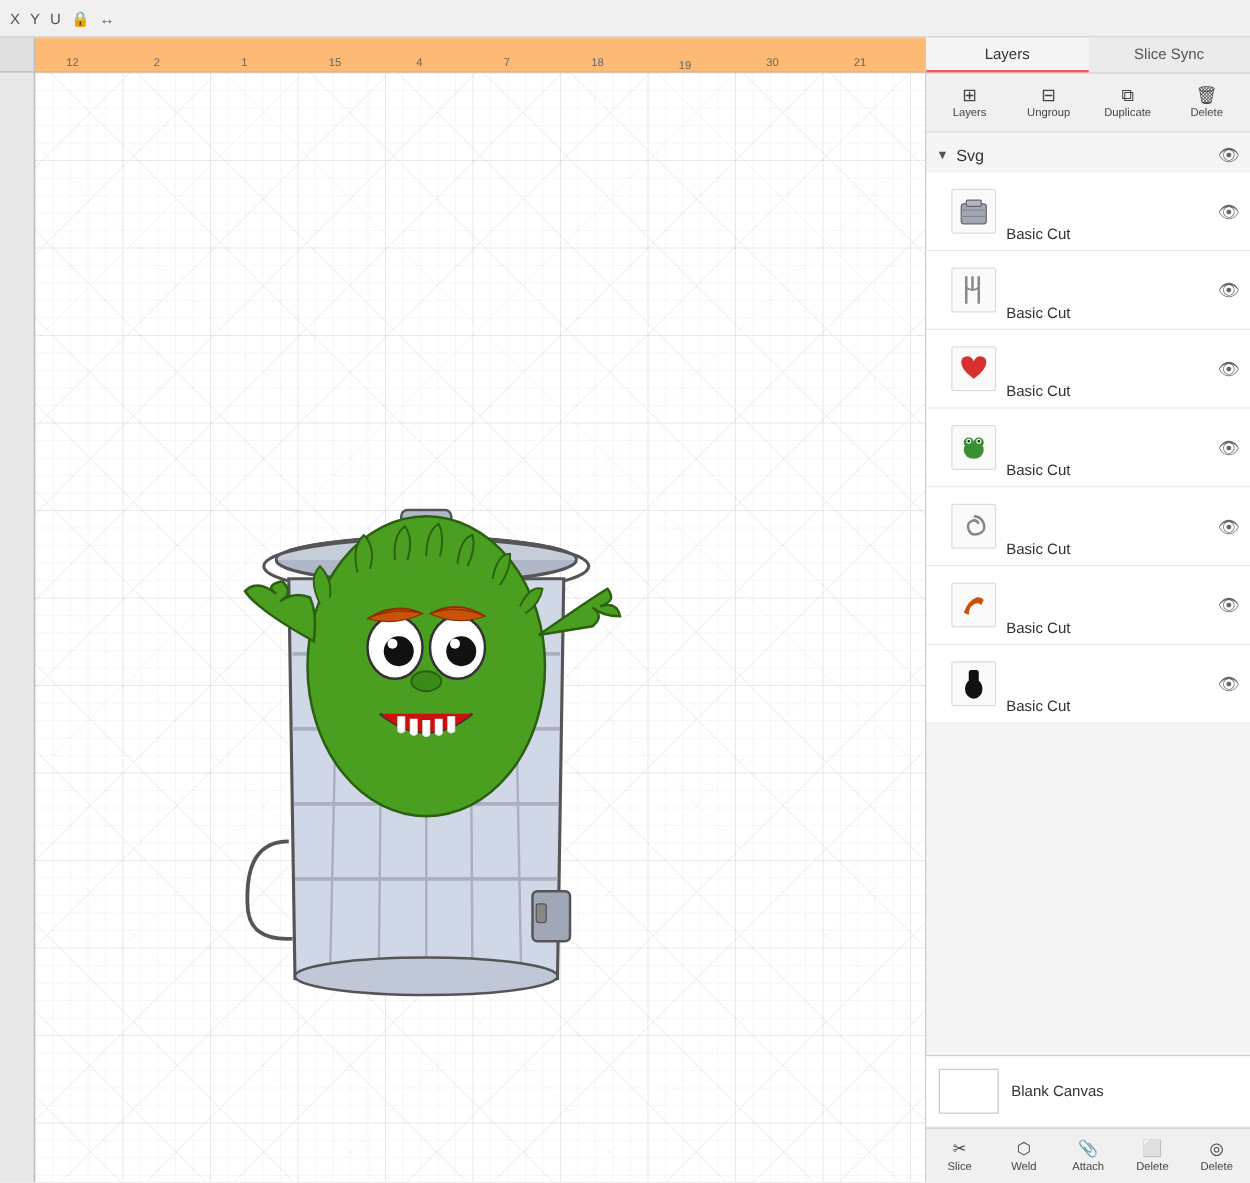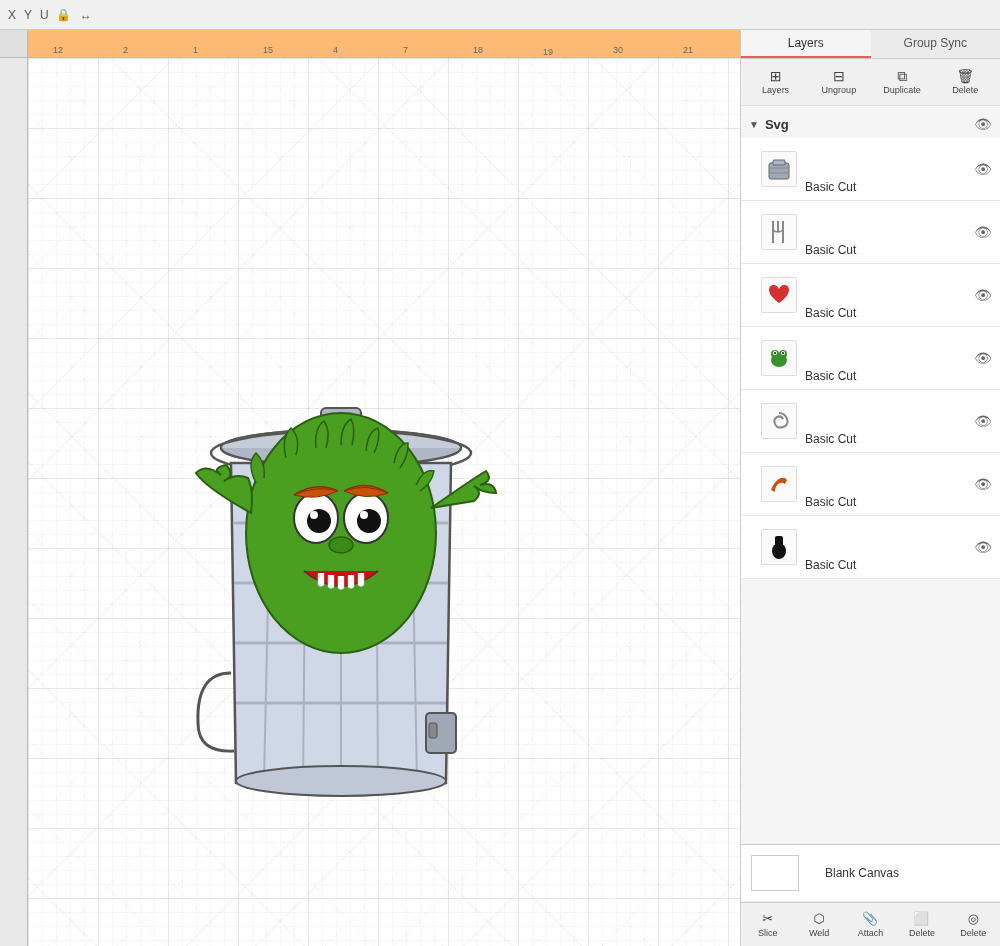--- a/index.html
+++ b/index.html
@@ -191,21 +191,21 @@
       padding: 6px 8px;
       gap: 6px;
       cursor: pointer;
     }
     .svg-group-header .arrow {
       font-size: 10px;
       color: #555;
     }
     .svg-group-name {
       font-size: 13px;
-      font-weight: bold;
+      font-weight: normal;
       color: #333;
       flex: 1;
     }
     .eye-icon {
       font-size: 14px;
       color: #666;
       cursor: pointer;
     }
 
     
@@ -244,21 +244,21 @@
 
     
     .panel-bottom {
       border-top: 1px solid #ccc;
       flex-shrink: 0;
     }
     .blank-canvas-row {
       display: flex;
       align-items: center;
       padding: 10px 10px;
-      gap: 26px;
+      gap: 10px;
       background: #fff;
       border-bottom: 1px solid #eee;
     }
     .blank-canvas-thumb {
       width: 48px;
       height: 36px;
       border: 1px solid #ccc;
       background: #fff;
       flex-shrink: 0;
     }
@@ -402,21 +402,21 @@
           </g>
         </svg>
       </div>
     </div>
   </div>
 
   <div class="right-panel">
 
     <div class="panel-tabs">
       <div class="panel-tab active">Layers</div>
-      <div class="panel-tab">Group Sync</div>
+      <div class="panel-tab">Slice Sync</div>
     </div>
 
     <div class="panel-toolbar">
       <div class="panel-tool-btn">
         <span class="panel-tool-icon">⊞</span>
         <span>Layers</span>
       </div>
       <div class="panel-tool-btn">
         <span class="panel-tool-icon">⊟</span>
         <span>Ungroup</span>

